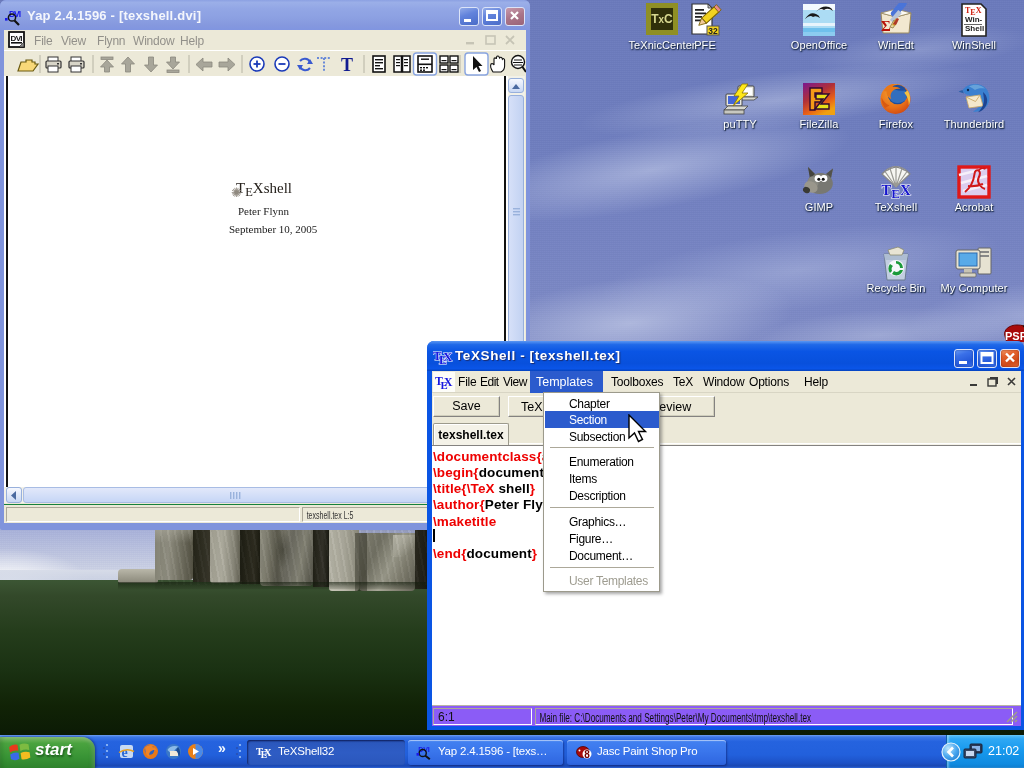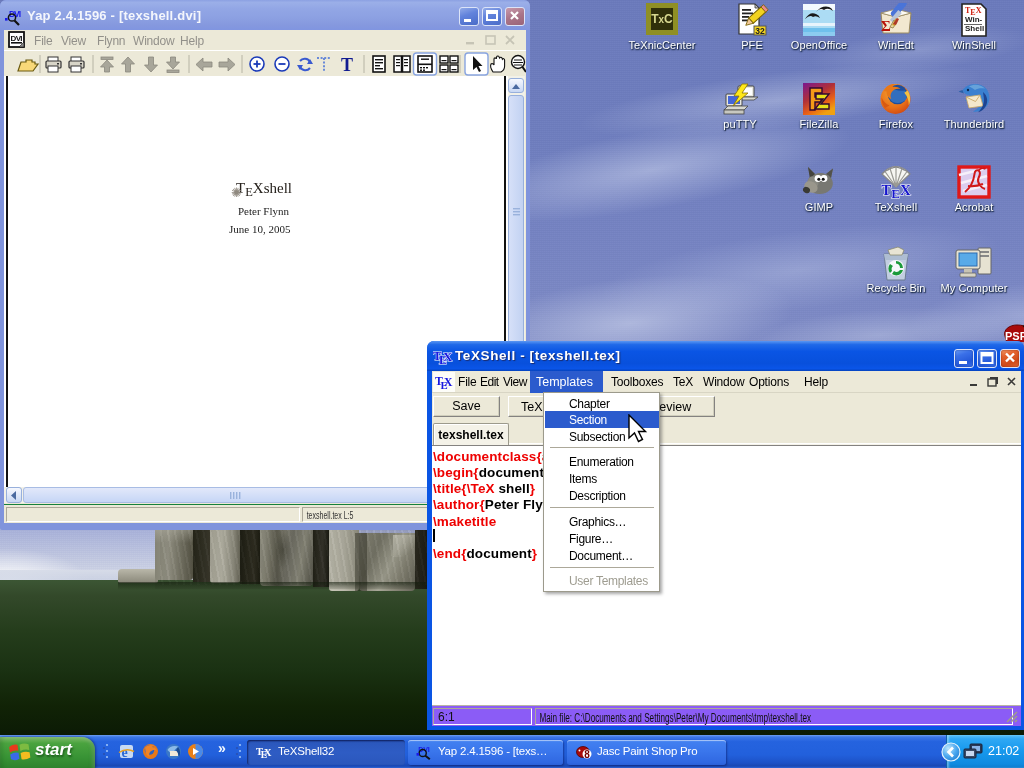--- a/index.html
+++ b/index.html
@@ -86,21 +86,21 @@
   <div class="stone" style="left:118px;top:582px;width:312px;height:8px;background:linear-gradient(180deg,rgba(18,28,12,.6),rgba(18,28,12,0));"></div>
 </div>
 <div id="icons">
 
 <div class="dicon" style="left:622px;top:3px;">
  <div class="ig">
         <div style="width:32px;height:32px;margin:0 auto;background:#30300A;border:5px solid #8F8F25;color:#D8D890;font-weight:bold;font-size:12px;line-height:22px;">T<span style="font-size:10px;">x</span>C</div>
       </div>
  <span class="lb">TeXnicCenter</span>
 </div>
-<div class="dicon" style="left:712px;top:3px;">
+<div class="dicon" style="left:665px;top:3px;">
  <div class="ig">
         <svg width="36" height="34" viewBox="0 0 36 34" style="margin:0 auto;display:block;">
   <polygon points="5,1 21,1 25,5 25,31 5,31" fill="#fff" stroke="#333" stroke-width="1.2"></polygon>
   <polygon points="21,1 25,5 21,5" fill="#bbb" stroke="#333" stroke-width="0.8"></polygon>
   <rect x="8" y="6" width="9" height="1.8" fill="#222"></rect>
           <rect x="8" y="9.5" width="11" height="1.8" fill="#222"></rect>
           <rect x="8" y="13" width="7" height="1.8" fill="#222"></rect>
           <rect x="8" y="16.5" width="10" height="1.8" fill="#222"></rect>
   <g transform="rotate(48 24 12)">
             <rect x="20" y="4" width="7" height="17" fill="#F2D21F" stroke="#7a6200" stroke-width="1"></rect>
@@ -448,21 +448,21 @@
           </g>
           <line x1="518.5" y1="16" x2="522" y2="21" stroke="#111" stroke-width="2"></line>
         </svg></div>
 
   <div style="position:absolute;left:0;top:46px;width:504px;height:411px;background:#fff;">
    <div style="position:absolute;left:2px;top:0;width:2px;height:411px;background:#111;"></div>
    <div style="position:absolute;left:500px;top:0;width:2px;height:411px;background:#111;"></div>
    <div style="position:absolute;left:226px;top:104px;font-family:'Liberation Serif',serif;font-size:15px;color:#26211c;">
      <span style="position:absolute;left:1px;top:5px;font-size:13px;color:#8f897f;">✺</span><span style="margin-left:6px;">T</span><span style="font-size:12.5px;vertical-align:-3px;">E</span>Xshell</div>
    <div style="position:absolute;left:234px;top:129px;font-family:'Liberation Serif',serif;font-size:11px;color:#222;">Peter Flynn</div>
-   <div style="position:absolute;left:225px;top:147px;font-family:'Liberation Serif',serif;font-size:11px;color:#222;">June 10, 2005</div>
+   <div style="position:absolute;left:225px;top:147px;font-family:'Liberation Serif',serif;font-size:11px;color:#222;">September 10, 2005</div>
   </div>
 
   <div style="position:absolute;left:504px;top:46px;width:17px;height:411px;background:#F2F1E8;">
    <div style="position:absolute;left:0;top:2px;width:16px;height:15px;background:linear-gradient(180deg,#F6F8FE,#C8D8F4);border:1px solid #98B0DC;border-radius:3px;">
     <svg width="14" height="13">
             <polygon points="7,4 11,9 3,9" fill="#4A6AA0"></polygon>
           </svg></div>
    <div style="position:absolute;left:0;top:19px;width:16px;height:290px;background:linear-gradient(90deg,#D6E0F8,#C2D2F2);border:1px solid #98B0DC;border-radius:3px;">
     <svg width="14" height="290">
             <g fill="#9AB2DC">

